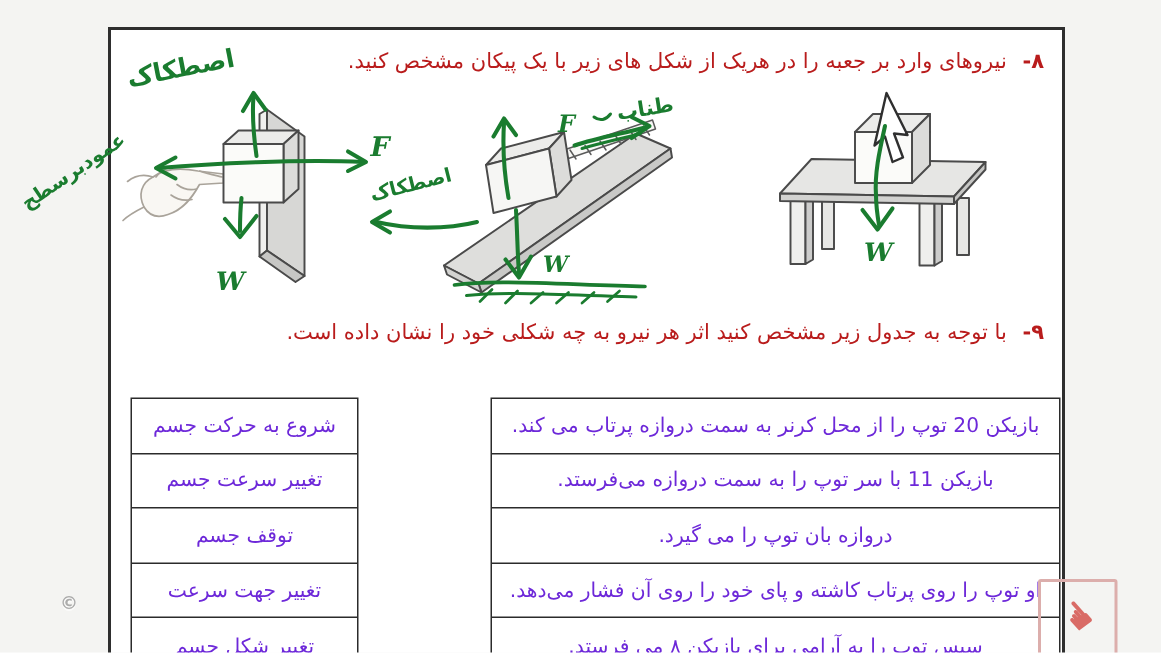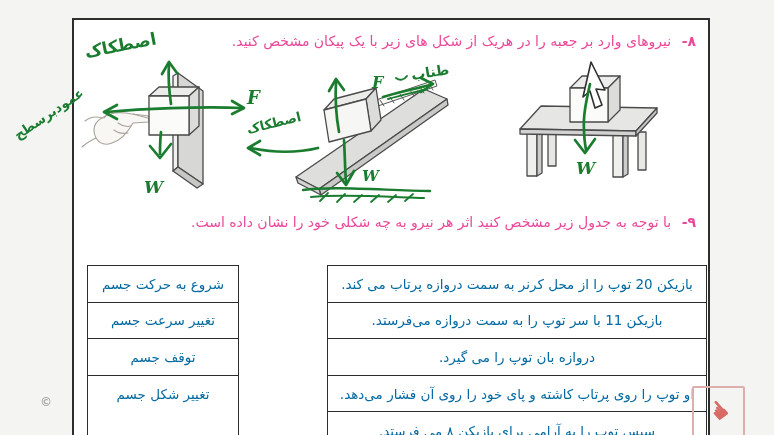--- a/index.html
+++ b/index.html
@@ -7,38 +7,38 @@
     position:relative; width:774px; height:435px; overflow:hidden;
     background:#f4f4f2;
     font-family:"DejaVu Sans", sans-serif;
   }
   .paper{
     position:absolute; left:72px; top:18px; width:638px; height:520px;
     background:#ffffff; border:2px solid #2e2e2e; box-sizing:border-box; z-index:1;
   }
   .qline{
     position:absolute; direction:rtl; white-space:nowrap;
-    color:#ec4899; font-size:14px; letter-spacing:0;
+    color:#b91c1c; font-size:14px; letter-spacing:0;
   }
   .qline .qnum{font-weight:bold; margin-left:6px;}
   .q8{top:13px; right:12px;}
   .q9{top:194px; right:12px;margin-left:38px;}
   .figs{position:absolute; left:0; top:0; width:774px; height:435px; z-index:5; pointer-events:none;}
 
   .mtable{
     position:absolute; box-sizing:border-box;
     border:1.6px solid #2b2b2b; background:#fff;
   }
   .effects{left:13px; top:245px; width:152px; height:184px;}
   .events{left:253px; top:245px; width:380px; height:184px;}
   .mrow{
     box-sizing:border-box; height:36.6px; direction:rtl;
     display:flex; align-items:center; justify-content:center;
     border-bottom:1.4px solid #2b2b2b;
-    font-size:13.5px; color:#0369a1; text-align:center; padding:0 6px;
+    font-size:13.5px; color:#6d28d9; text-align:center; padding:0 6px;
   }
   .mrow:last-child{border-bottom:none;}
 
   .watermark{
     position:absolute; left:40px; top:395px; z-index:8;
     color:rgba(150,150,150,0.78); font-size:11px; font-weight:bold;
     letter-spacing:0.5px; display:flex; align-items:center; gap:4px;
     text-shadow:0 1px 0 rgba(255,255,255,0.7);
   }
   .watermark .wm-logo{font-size:12px;}
@@ -68,20 +68,21 @@
 
     <div class="qline q9">
       <span class="qnum">۹-</span>
       <span>با توجه به جدول زیر مشخص کنید اثر هر نیرو به چه شکلی خود را نشان داده است.</span>
     </div>
 
     <div class="mtable effects">
       <div class="mrow">شروع به حرکت جسم</div>
       <div class="mrow">تغییر سرعت جسم</div>
       <div class="mrow">توقف جسم</div>
+      <div class="mrow">تغییر جهت سرعت</div>
       <div class="mrow">تغییر شکل جسم</div>
     </div>
 
     <div class="mtable events">
       <div class="mrow">بازیکن 20 توپ را از محل کرنر به سمت دروازه پرتاب می کند.</div>
       <div class="mrow">بازیکن 11 با سر توپ را به سمت دروازه می‌فرستد.</div>
       <div class="mrow">دروازه بان توپ را می گیرد.</div>
       <div class="mrow">او توپ را روی پرتاب کاشته و پای خود را روی آن فشار می‌دهد.</div>
       <div class="mrow">سپس توپ را به آرامی برای بازیکن ۸ می فرستد.</div>
     </div>

